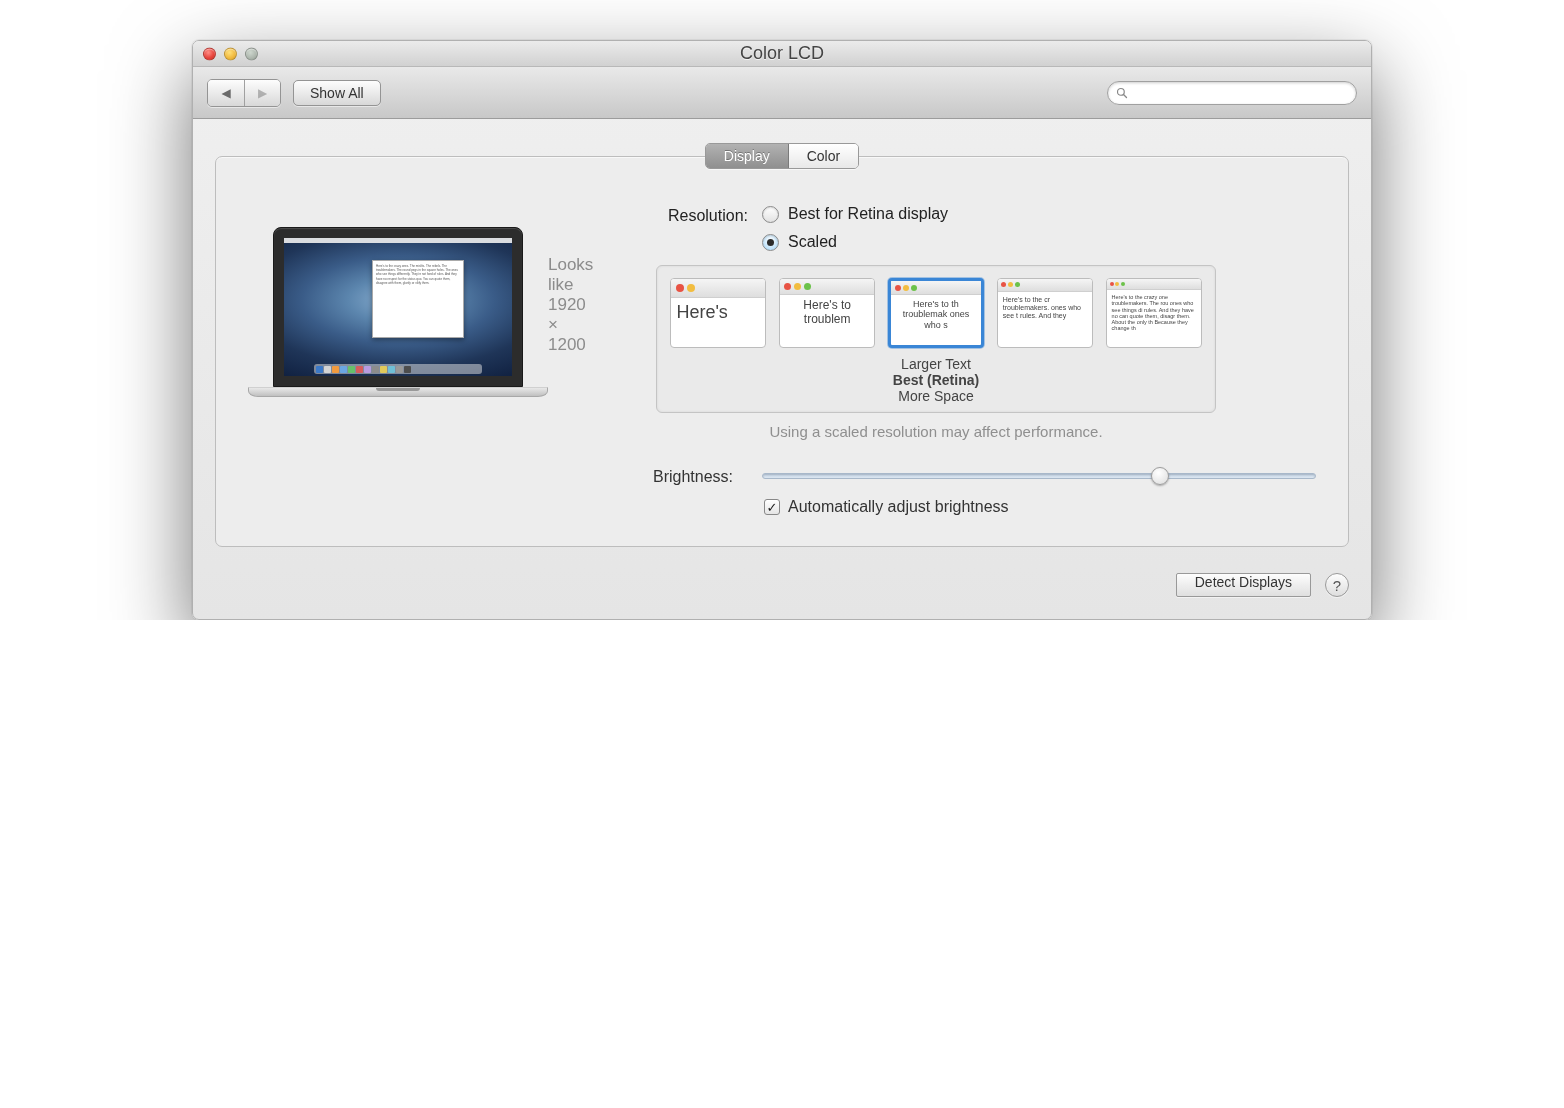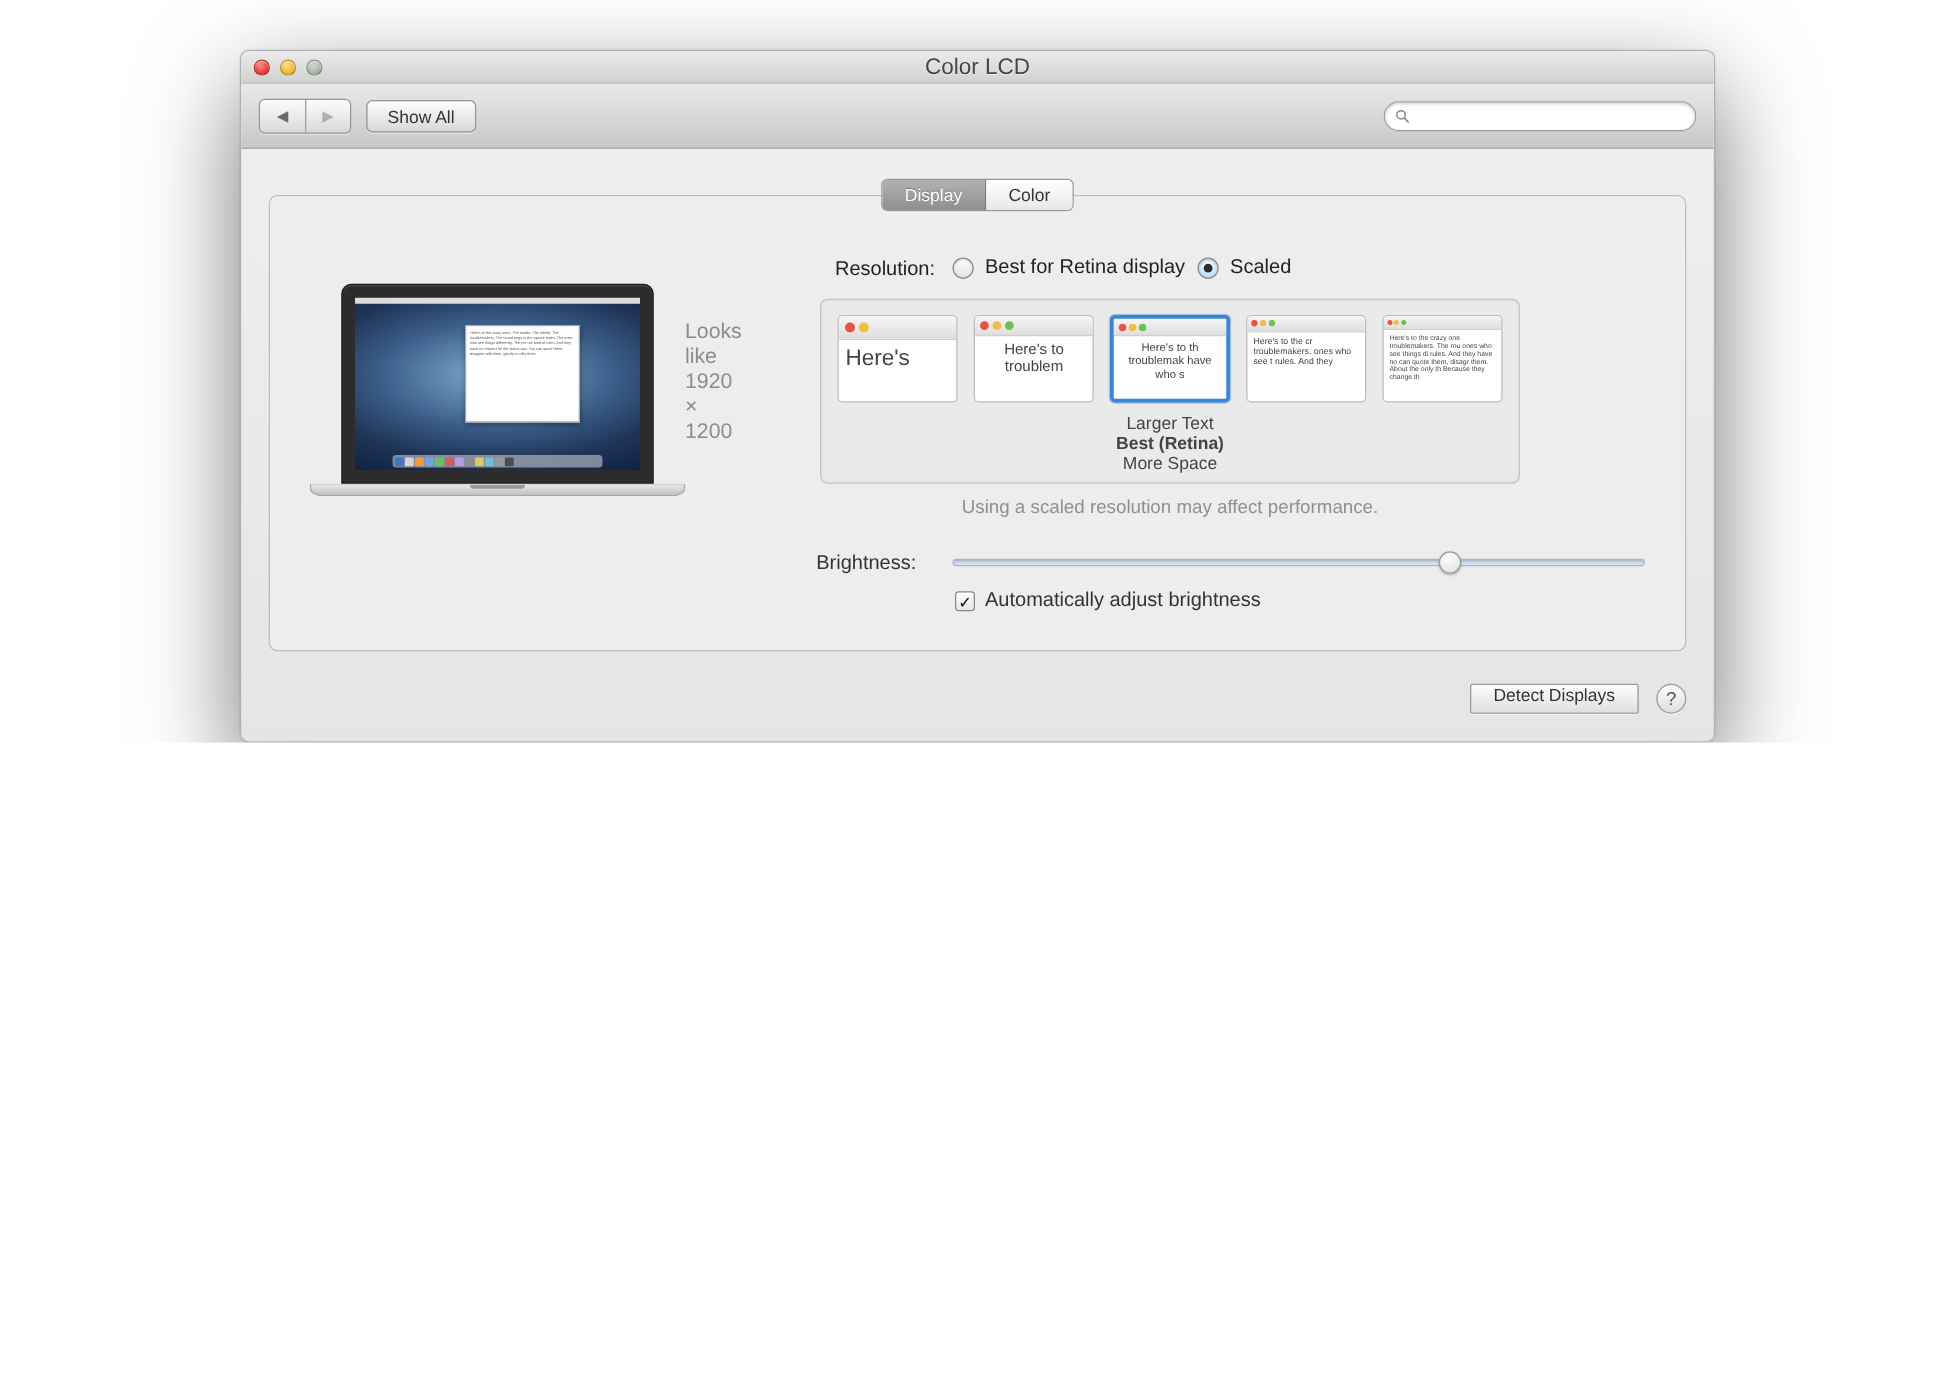--- a/index.html
+++ b/index.html
@@ -247,21 +247,21 @@
       font-size: 16px;
       color: #222;
     }
     .row-label {
       flex: 0 0 110px;
       text-align: right;
       padding-top: 2px;
     }
     .radio-group {
       display: flex;
-      flex-direction: row;
+      flex-direction: column;
       gap: 10px;
     }
     .radio {
       display: flex;
       align-items: center;
       gap: 9px;
       cursor: pointer;
     }
     .radio-dot {
       width: 17px; height: 17px;
@@ -559,21 +559,21 @@
                   <div class="thumb-body">Here's to troublem</div>
                 </div>
               </div>
               <div class="thumb t3 selected">
                 <div class="thumb-box">
                   <div class="thumb-tb">
                       <span class="tl r"></span>
                       <span class="tl y"></span>
                       <span class="tl g"></span>
                     </div>
-                  <div class="thumb-body">Here's to th troublemak have who s</div>
+                  <div class="thumb-body">Here's to th troublemak ones who s</div>
                 </div>
               </div>
               <div class="thumb t4">
                 <div class="thumb-box">
                   <div class="thumb-tb">
                       <span class="tl r"></span>
                       <span class="tl y"></span>
                       <span class="tl g"></span>
                     </div>
                   <div class="thumb-body">Here's to the cr troublemakers. ones who see t rules. And they</div>

